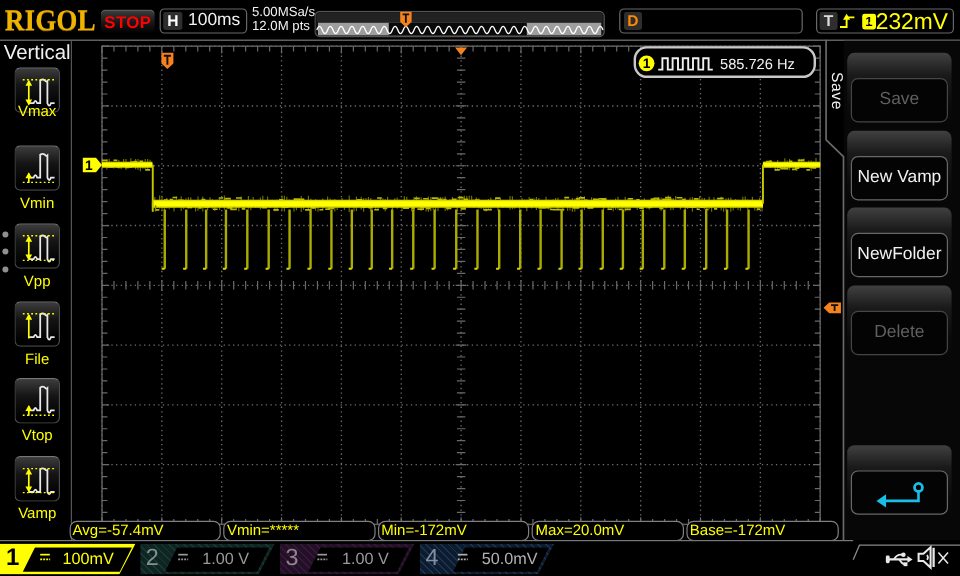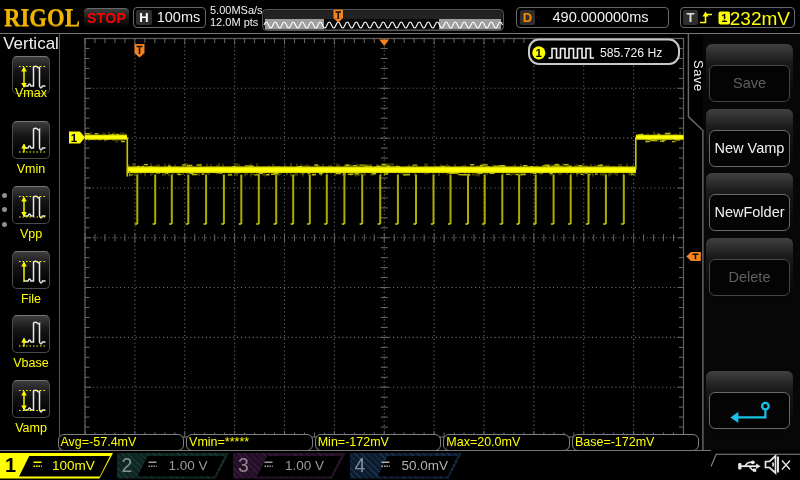--- a/index.html
+++ b/index.html
@@ -123,21 +123,20 @@
 <rect x="62" y="10" width="115" height="10.5" fill="#0a0a0a"></rect>
 <path id="zig" fill="none" stroke="#fff" stroke-width="1.1" d="M2 16c1.5 -4 3 -4 4.5 0c1.5 4 3 4 4.5 0c1.5 -4 3 -4 4.5 0c1.5 4 3 4 4.5 0c1.5 -4 3 -4 4.5 0c1.5 4 3 4 4.5 0c1.5 -4 3 -4 4.5 0c1.5 4 3 4 4.5 0c1.5 -4 3 -4 4.5 0c1.5 4 3 4 4.5 0c1.5 -4 3 -4 4.5 0c1.5 4 3 4 4.5 0c1.5 -4 3 -4 4.5 0c1.5 4 3 4 4.5 0c1.5 -4 3 -4 4.5 0c1.5 4 3 4 4.5 0c1.5 -4 3 -4 4.5 0c1.5 4 3 4 4.5 0c1.5 -4 3 -4 4.5 0c1.5 4 3 4 4.5 0c1.5 -4 3 -4 4.5 0c1.5 4 3 4 4.5 0c1.5 -4 3 -4 4.5 0c1.5 4 3 4 4.5 0c1.5 -4 3 -4 4.5 0c1.5 4 3 4 4.5 0c1.5 -4 3 -4 4.5 0c1.5 4 3 4 4.5 0c1.5 -4 3 -4 4.5 0c1.5 4 3 4 4.5 0c1.5 -4 3 -4 4.5 0c1.5 4 3 4 4.5 0c1.5 -4 3 -4 4.5 0c1.5 4 3 4 4.5 0c1.5 -4 3 -4 4.5 0c1.5 4 3 4 4.5 0c1.5 -4 3 -4 4.5 0c1.5 4 3 4 4.5 0c1.5 -4 3 -4 4.5 0c1.5 4 3 4 4.5 0c1.5 -4 3 -4 4.5 0c1.5 4 3 4 4.5 0c1.5 -4 3 -4 4.5 0c1.5 4 3 4 4.5 0c1.5 -4 3 -4 4.5 0c1.5 4 3 4 4.5 0c1.5 -4 3 -4 4.5 0c1.5 4 3 4 4.5 0c1.5 -4 3 -4 4.5 0c1.5 4 3 4 4.5 0c1.5 -4 3 -4 4.5 0c1.5 4 3 4 4.5 0c1.5 -4 3 -4 4.5 0"></path>
 <g>
       <rect x="71.5" y="0.8" width="9.5" height="8.5" fill="#f5821e"></rect>
 <polygon points="71.5,9.3 81,9.3 76.2,13.5" fill="#f5821e"></polygon>
 <path d="M73.5 3h5.5M76.2 3v7" stroke="#111" stroke-width="1.5" fill="none"></path>
     </g>
 </svg>
 <div class="abs tbarbox" id="dbox">
     <span class="lbl">D</span>
-    <span class="val">490.000000ms</span>
   </div>
 <div class="abs tbarbox" id="tbox">
     <span class="lbl">T</span>
 <svg class="abs" style="left:18px;top:2px" width="18" height="14">
       <path d="M1 12.5h5.5V4.5h6.5" stroke="#ff0" stroke-width="1.6" fill="none"></path>
       <polygon points="6.5,1.5 3.5,6.5 9.5,6.5" fill="#ff0"></polygon>
     </svg>
 <svg class="abs" style="left:37px;top:2.5px" width="13" height="14">
       <rect x="0.5" y="0.5" width="11.5" height="13" rx="2" fill="#ff0"></rect>
       <text x="6.2" y="10.8" font-size="11" font-weight="bold" fill="#000" text-anchor="middle" font-family="Liberation Sans,sans-serif">1</text>
@@ -178,21 +177,21 @@
       <line x1="11" y1="10.5" x2="11" y2="30" stroke="#ff0" stroke-width="1.4"></line>
       <polygon points="11,9.5 8.2,14.5 13.8,14.5" fill="#ff0"></polygon>
     </svg></div>
 <div class="abs llab" style="top:291.5px">File</div>
 <div class="abs lbtn" style="top:315.2px"><svg width="38" height="38">
       <path d="M11 26 h4 q1.5 -4 3 0 h2.5 V7 q2 -1.5 4 0 q1 1.5 2 .5 V26 q1.5 4 3 0 h3" stroke="#e8e8e8" stroke-width="1.5" fill="none"></path>
       <line x1="6" y1="30" x2="34" y2="30" stroke="#ff0" stroke-width="1.2" stroke-dasharray="1.5 2"></line>
       <line x1="11" y1="22.5" x2="11" y2="30.5" stroke="#ff0" stroke-width="1.4"></line>
       <polygon points="11,21.5 8.2,26.5 13.8,26.5" fill="#ff0"></polygon>
     </svg></div>
-<div class="abs llab" style="top:356.2px">Vbase</div>
+<div class="abs llab" style="top:356.2px">Vtop</div>
 <div class="abs lbtn" style="top:379.9px"><svg width="38" height="38">
       <path d="M11 29 h4 q1.5 -4 3 0 h2.5 V10 q2 -1.5 4 0 q1 1.5 2 .5 V29 q1.5 4 3 0 h3" stroke="#e8e8e8" stroke-width="1.5" fill="none"></path>
       <line x1="6" y1="9.5" x2="34" y2="9.5" stroke="#ff0" stroke-width="1.2" stroke-dasharray="1.5 2"></line>
       <line x1="6" y1="29.5" x2="34" y2="29.5" stroke="#ff0" stroke-width="1.2" stroke-dasharray="1.5 2"></line>
       <line x1="11" y1="10.5" x2="11" y2="28.5" stroke="#ff0" stroke-width="1.4"></line>
       <polygon points="11,9.5 8.2,14.5 13.8,14.5" fill="#ff0"></polygon>
       <polygon points="11,29.5 8.2,24.5 13.8,24.5" fill="#ff0"></polygon>
     </svg></div>
 <div class="abs llab" style="top:420.9px">Vamp</div>
 <div class="abs ldot" style="top:192.5px"></div>

